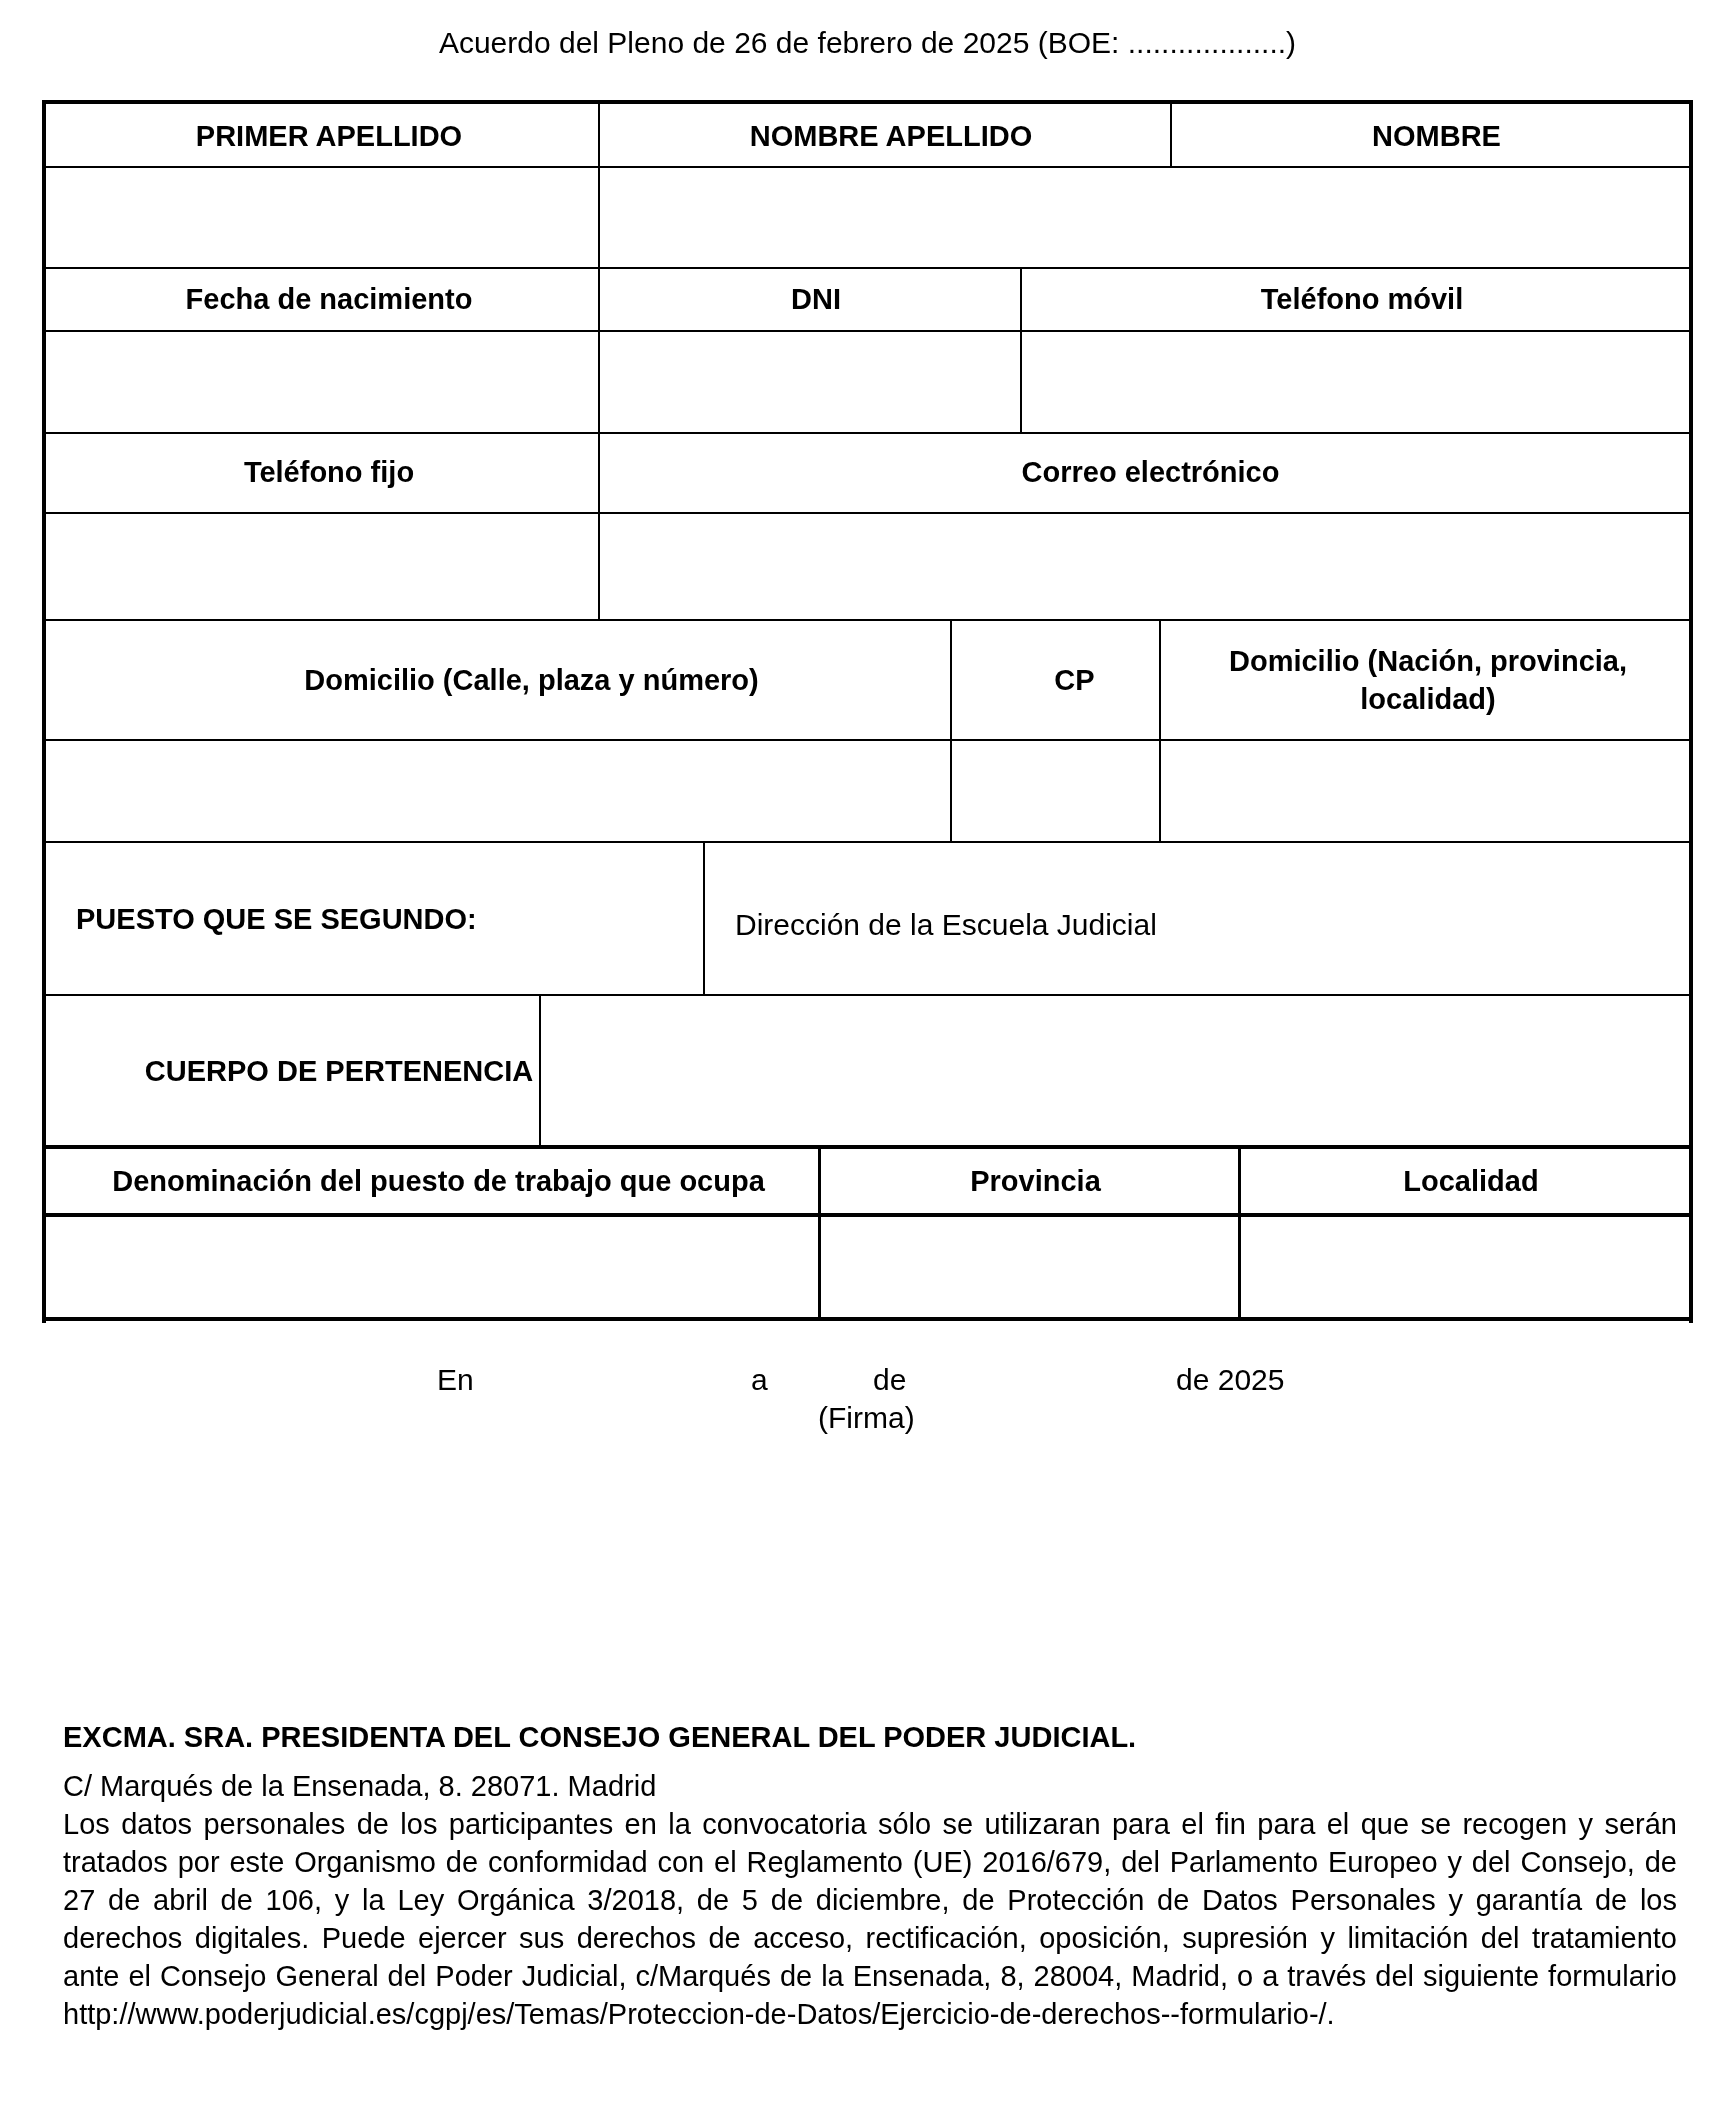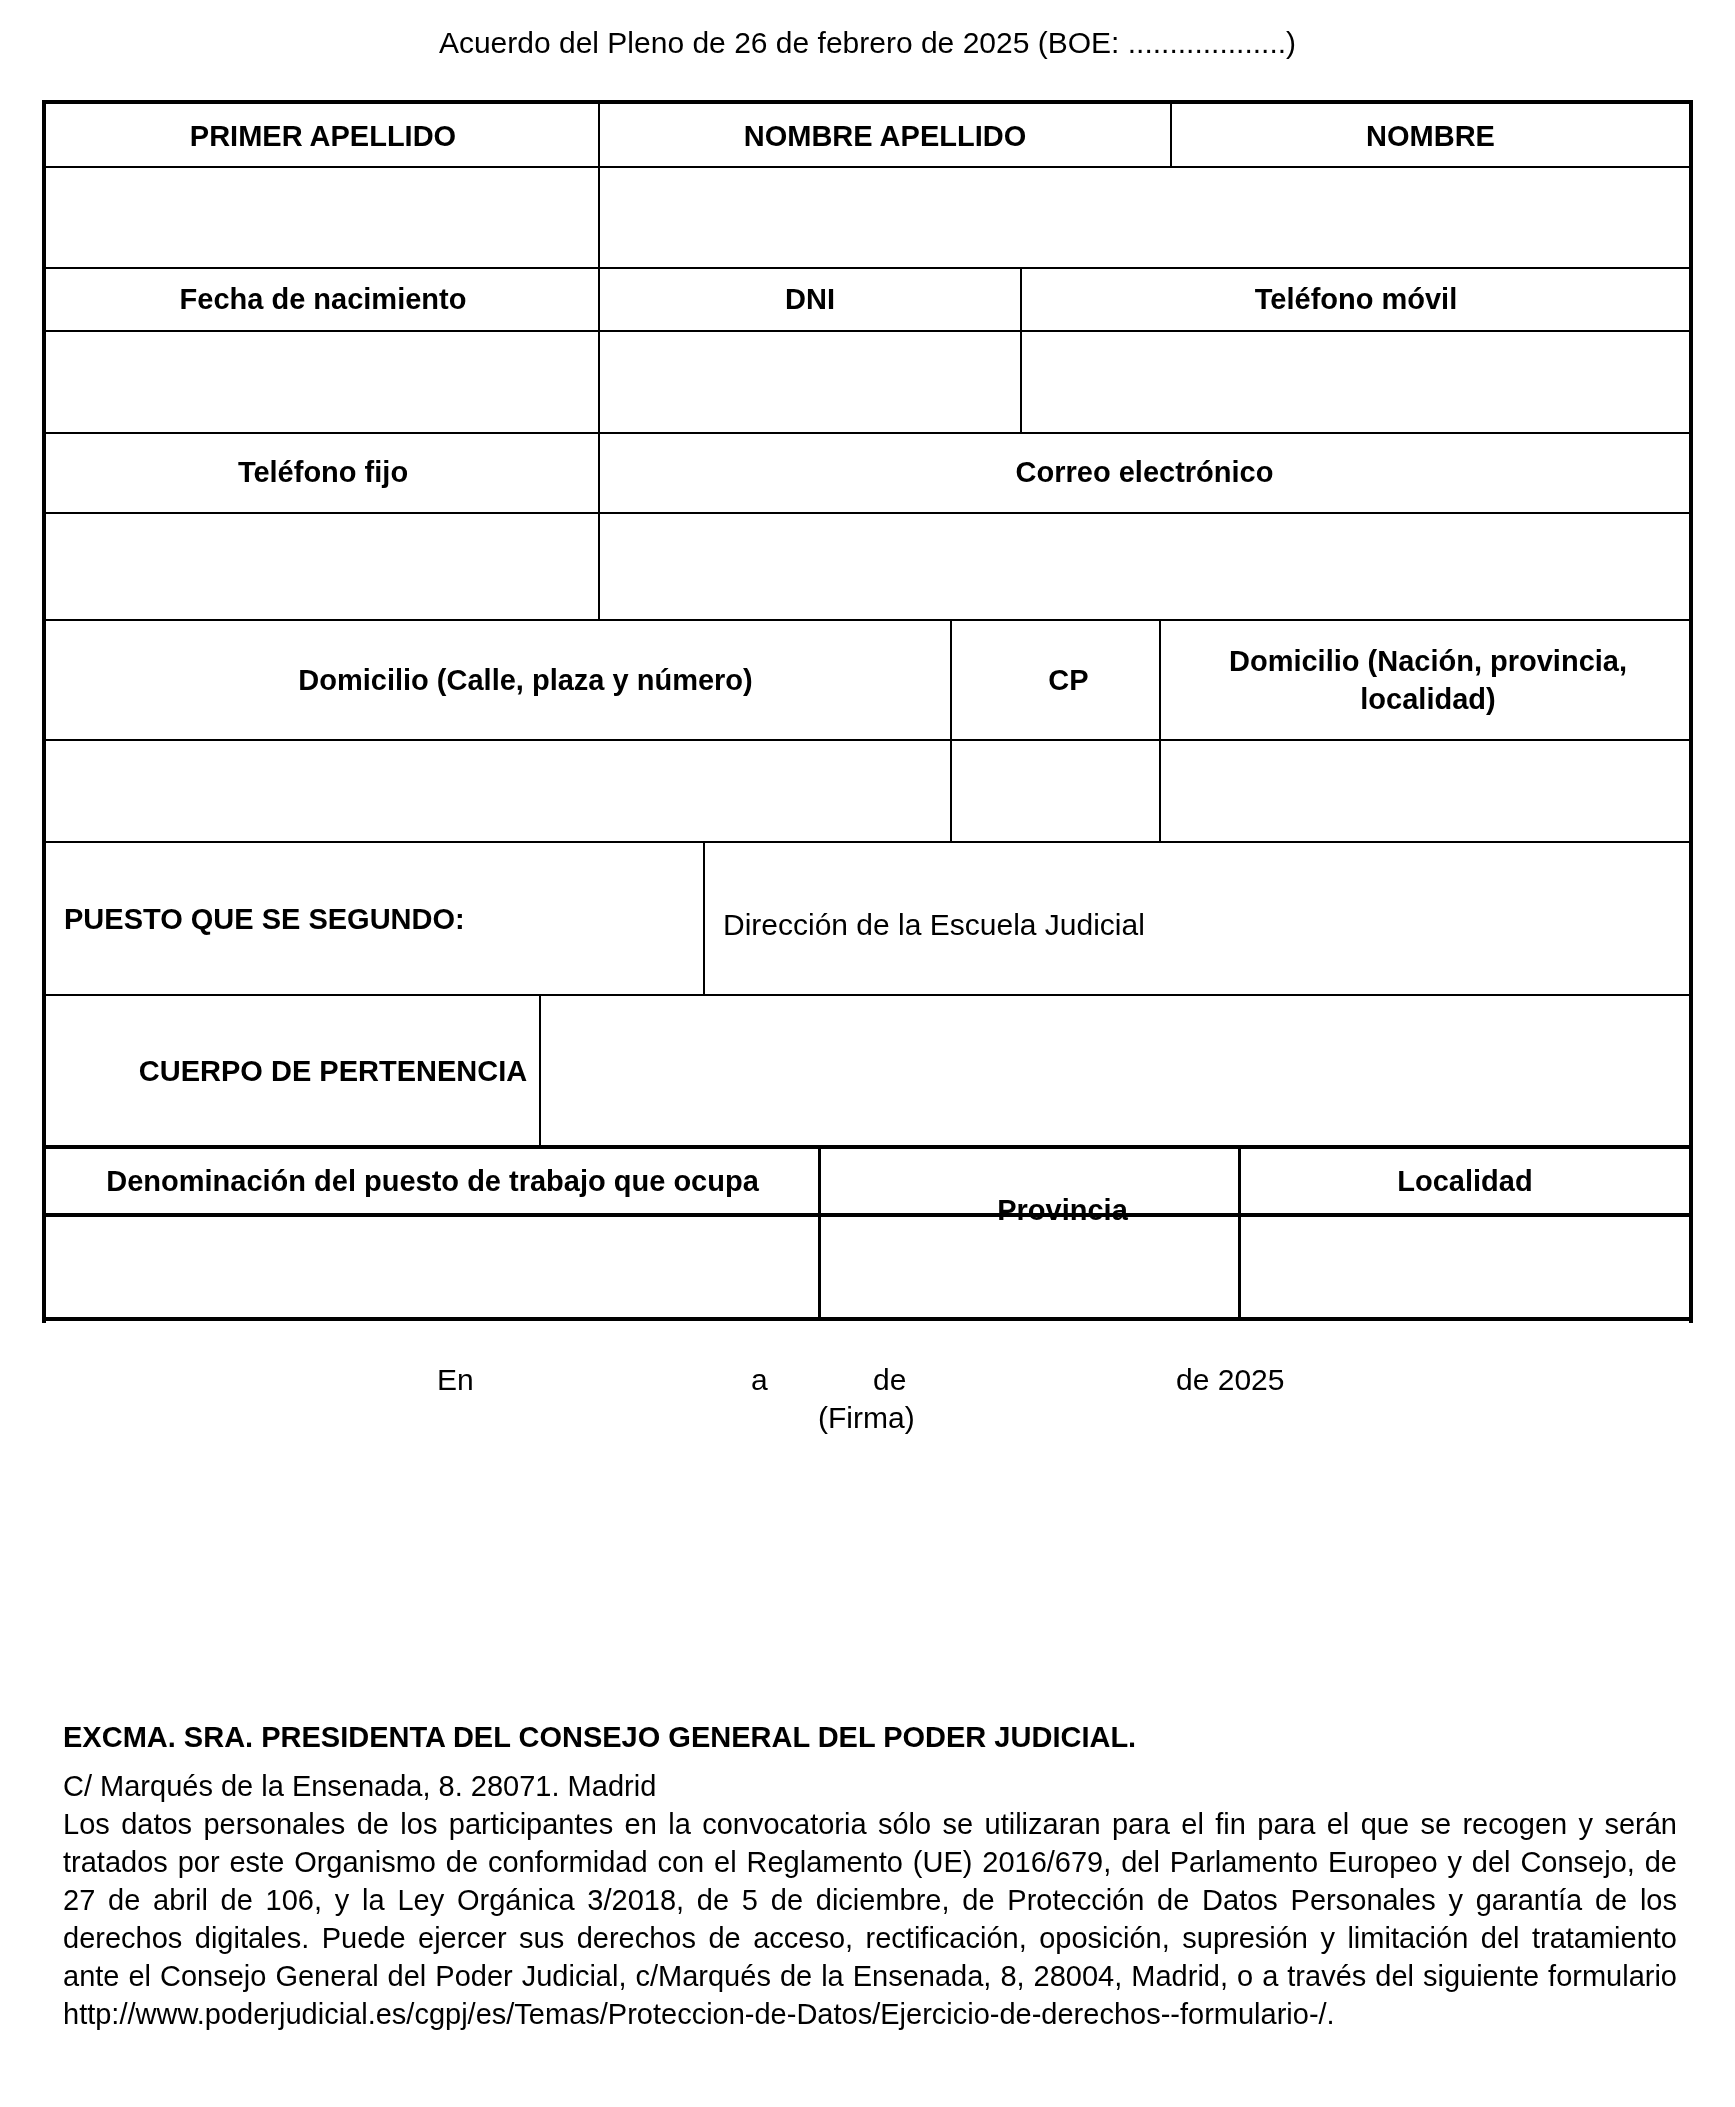--- a/index.html
+++ b/index.html
@@ -2,21 +2,21 @@
 <html style="font-size:13px"><head>
 <meta charset="utf-8">
 <style>
   html, body { margin:0; padding:0; background:#ffffff; }
   body { width:1735px; height:2108px; position:relative; overflow:hidden;
          font-family:"Liberation Sans", sans-serif; color:#000; }
   .abs { position:absolute; }
   .title { left:0; width:1735px; top:23px; text-align:center; font-size:30px; line-height:39px; }
   .hl { position:absolute; background:#000; }
   .cell { position:absolute; display:flex; align-items:center; justify-content:center;
-          text-align:center; font-weight:bold; font-size:29px; line-height:38px; box-sizing:border-box; }
+          text-align:center; font-weight:bold; font-size:29px; line-height:38px; box-sizing:border-box;padding-left:12px; }
   .cell.left { justify-content:flex-start; text-align:left; }
   .field { position:absolute; box-sizing:border-box; }
   .plain { font-weight:normal; }
   .date-line { font-size:30px; line-height:38px;text-align:center; }
   .footer-head { left:63px; top:1718px; font-size:29px; font-weight:bold; line-height:38px; }
   .footer-addr { left:63px; top:1767px; font-size:29px; line-height:38px; }
   .privacy { left:63px; top:1805px; width:1614px; font-size:29px; line-height:38px; text-align:justify; }
 </style>
 </head>
 <body>
@@ -84,21 +84,21 @@
   <div class="field" style="left:952px; top:741px; width:207px; height:100px;"></div>
   <div class="field" style="left:1160px; top:741px; width:529px; height:100px;"></div>
 
   <div class="cell left" style="left:64px; top:843px; width:637px; height:151px;">PUESTO QUE SE SEGUNDO:</div>
   <div class="cell left plain" style="left:723px; top:849px; width:963px; height:151px; font-size:30px;">Dirección de la Escuela Judicial</div>
 
   <div class="cell" style="left:47px; top:996px; width:492px; height:149px;margin-left:40px;">CUERPO DE PERTENENCIA</div>
   <div class="field" style="left:540px; top:996px; width:1149px; height:149px;"></div>
 
   <div class="cell" style="left:47px; top:1149px; width:771px; height:64px;">Denominación del puesto de trabajo que ocupa</div>
-  <div class="cell" style="left:854px; top:1149px; width:417px; height:64px;margin-top:29px;">Provincia</div>
+  <div class="cell" style="left:821px; top:1149px; width:417px; height:64px;">Provincia</div>
   <div class="cell" style="left:1241px; top:1149px; width:448px; height:64px;">Localidad</div>
 
   <div class="field" style="left:47px; top:1217px; width:771px; height:100px;"></div>
   <div class="field" style="left:821px; top:1217px; width:417px; height:100px;"></div>
   <div class="field" style="left:1241px; top:1217px; width:448px; height:100px;"></div>
 </div>
 
 <div>
   <div class="abs date-line" style="left:437px; top:1361px;">En</div>
   <div class="abs date-line" style="left:751px; top:1361px;">a</div>

